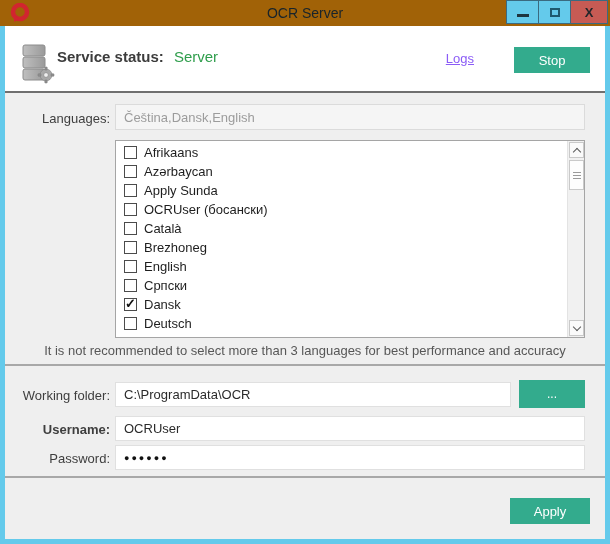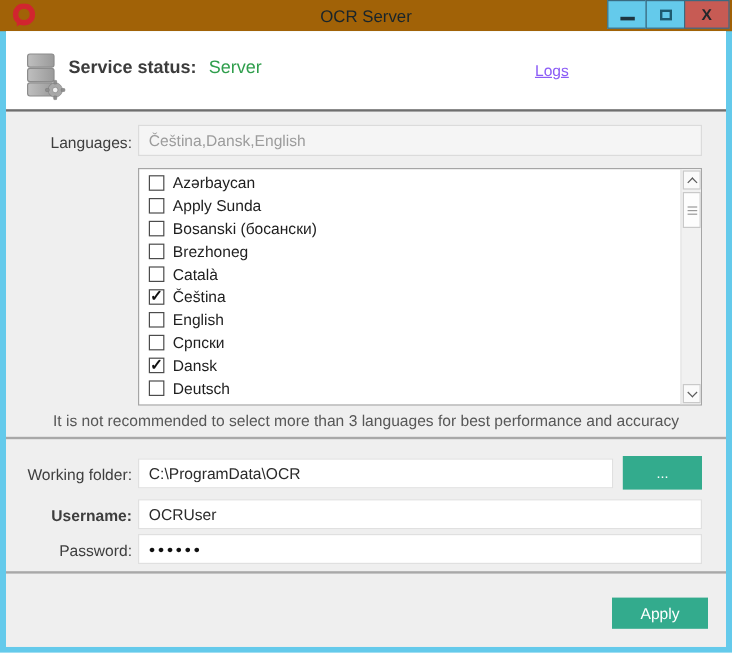--- a/index.html
+++ b/index.html
@@ -136,50 +136,51 @@
             <rect x="-8" y="-1.2" width="3" height="2.4" rx="0.5"></rect>
             <rect x="5" y="-1.2" width="3" height="2.4" rx="0.5"></rect>
           </g>
         </g>
       </svg>
       <div class="status-line">
         <span class="status-label">Service status:</span>
         <span class="status-value" id="status-value" style="color: rgb(47, 158, 76);">Server</span>
       </div>
       <span class="logs-link">Logs</span>
+      <button class="btn btn-stop">Stop</button>
     </div>
 
     <div class="sec-langs">
       <div class="langs-label">Languages:</div>
       <input class="langs-input" disabled="" value="Čeština,Dansk,English" style="">
       <div class="lang-list">
         <div class="lang-rows">
             <div class="lang-row">
               <span class="cb"></span>
+              <span class="lang-label">Afrikaans</span>
+            </div>
+            <div class="lang-row">
+              <span class="cb"></span>
               <span class="lang-label">Azərbaycan</span>
             </div>
             <div class="lang-row">
               <span class="cb"></span>
               <span class="lang-label">Apply Sunda</span>
             </div>
             <div class="lang-row">
               <span class="cb"></span>
-              <span class="lang-label">Bosanski (босански)</span>
+              <span class="lang-label">OCRUser (босански)</span>
+            </div>
+            <div class="lang-row">
+              <span class="cb"></span>
+              <span class="lang-label">Català</span>
             </div>
             <div class="lang-row">
               <span class="cb"></span>
               <span class="lang-label">Brezhoneg</span>
-            </div>
-            <div class="lang-row">
-              <span class="cb"></span>
-              <span class="lang-label">Català</span>
-            </div>
-            <div class="lang-row">
-              <span class="cb checked"></span>
-              <span class="lang-label">Čeština</span>
             </div>
             <div class="lang-row">
               <span class="cb"></span>
               <span class="lang-label">English</span>
             </div>
             <div class="lang-row">
               <span class="cb"></span>
               <span class="lang-label">Српски</span>
             </div>
             <div class="lang-row">

